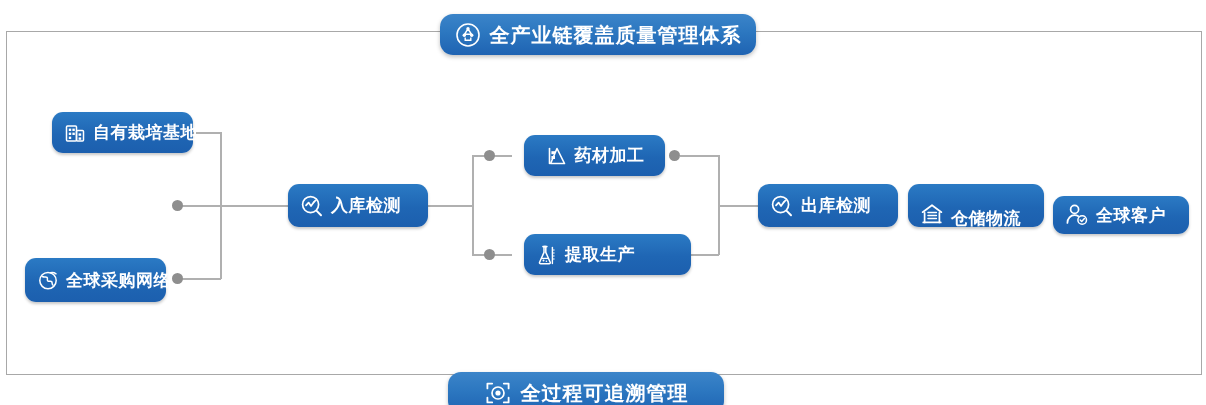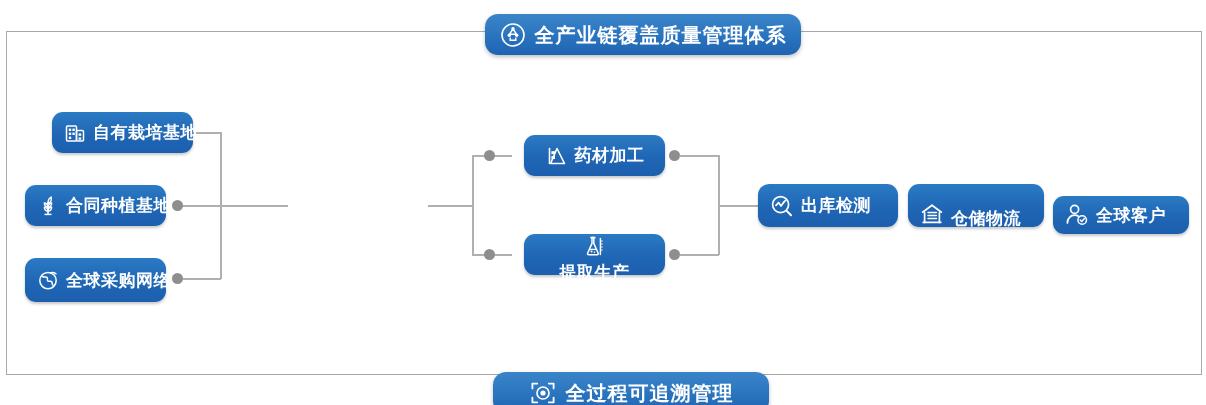--- a/index.html
+++ b/index.html
@@ -83,21 +83,20 @@
     position: absolute;
     display: flex;
     align-items: center;
     justify-content: center;
     gap: 9px;
     box-sizing: border-box;
     border-radius: 13px;
     background: linear-gradient(180deg, #3b84c9 0%, #2c77c0 45%, #1f63b2 100%);
     box-shadow: 0 2px 4px rgba(0,0,0,0.25);
     color: #ffffff;
-    margin-left: 45px;
   }
   .banner .label {
     font-size: 20px;
     font-weight: bold;
     letter-spacing: 1px;
     color: #ffffff;
     line-height: 1;
   }
   .banner .ic { display: inline-flex; align-items: center; }
   .banner .ic svg { display: block; }
@@ -156,60 +155,57 @@
         <rect x="5.8" y="11.6" width="2.4" height="2.4" fill="#ffffff"></rect>
         <rect x="9.4" y="11.6" width="2.4" height="2.4" fill="#ffffff"></rect>
         <rect x="5.8" y="15.6" width="2.4" height="2.4" fill="#ffffff"></rect>
         <rect x="15.6" y="12.4" width="2.6" height="2.4" fill="#ffffff"></rect>
         <rect x="15.6" y="16.4" width="2.6" height="2.4" fill="#ffffff"></rect>
       </svg>
     </span>
     <span class="label">自有栽培基地</span>
   </div>
 
-  <div class="node" style="left:25px; top:185px; width:141px; height:41px;">
-    <span class="ic">
-      <svg width="24" height="24" viewBox="0 0 24 24">
-        <path d="M12 20 L12 8" stroke="#ffffff" stroke-width="1.5" fill="none"></path>
-        <path d="M12 9.5 C12 5.5 13.6 3.8 15.2 3.2 C15.6 6 14.4 8.8 12 9.5 Z" fill="none" stroke="#ffffff" stroke-width="1.4"></path>
-        <path d="M12 13 C12 10.8 10.4 9.3 8.4 9 C8.2 11.3 9.6 12.9 12 13 Z" fill="none" stroke="#ffffff" stroke-width="1.4"></path>
-        <path d="M12 13 C12 10.8 13.6 9.3 15.6 9 C15.8 11.3 14.4 12.9 12 13 Z" fill="none" stroke="#ffffff" stroke-width="1.4"></path>
-        <path d="M12 17.2 C12 15 10.4 13.6 8.4 13.3 C8.2 15.6 9.6 17.1 12 17.2 Z" fill="none" stroke="#ffffff" stroke-width="1.4"></path>
-        <path d="M12 17.2 C12 15 13.6 13.6 15.6 13.3 C15.8 15.6 14.4 17.1 12 17.2 Z" fill="none" stroke="#ffffff" stroke-width="1.4"></path>
-        <path d="M8.5 20.4 L15.5 20.4" stroke="#ffffff" stroke-width="1.5"></path>
-      </svg>
-    </span>
-    <span class="label">合同种植基地</span>
-  </div>
 
   <div class="node" style="left:25px; top:258px; width:141px; height:44px;">
     <span class="ic">
       <svg width="24" height="24" viewBox="0 0 24 24">
         <circle cx="12" cy="12.6" r="8.2" fill="none" stroke="#ffffff" stroke-width="1.5"></circle>
         <path d="M6.5 8.5 C8.5 9.8 9.5 8.2 11 9.4 C12.2 10.4 10.6 12 11.8 13 C13 14 14.5 12.6 15.6 13.6 C16.6 14.5 15.6 16.4 17 17.2" fill="none" stroke="#ffffff" stroke-width="1.5" stroke-linecap="round"></path>
         <path d="M14.5 4.8 C16.5 4.4 18.6 4.8 20 5.8" fill="none" stroke="#ffffff" stroke-width="1.5" stroke-linecap="round"></path>
       </svg>
     </span>
     <span class="label">全球采购网络</span>
   </div>
 
+  <div class="node" style="left:288px; top:184px; width:140px; height:43px;">
+    <span class="ic">
+      <svg width="26" height="26" viewBox="0 0 26 26">
+        <circle cx="11.6" cy="11.6" r="8" fill="none" stroke="#ffffff" stroke-width="1.7"></circle>
+        <path d="M17.4 17.6 L22 22.2" stroke="#ffffff" stroke-width="2" stroke-linecap="round"></path>
+        <path d="M7 12.4 L9.6 9.6 L12 13 L14.6 9.4" fill="none" stroke="#ffffff" stroke-width="1.7" stroke-linecap="round" stroke-linejoin="round"></path>
+        <path d="M14.6 9.4 L16.6 7.4" stroke="#ffffff" stroke-width="1.7" stroke-linecap="round"></path>
+      </svg>
+    </span>
+    <span class="label">入库检测</span>
+  </div>
 
   <div class="node" style="left:524px; top:135px; width:141px; height:41px;justify-content:center;">
     <span class="ic">
       <svg width="24" height="24" viewBox="0 0 24 24">
         <path d="M4.5 4.5 L4.5 19.5" stroke="#ffffff" stroke-width="1.6" stroke-linecap="round"></path>
         <path d="M12 4.5 L19.5 19.5 L5.6 19.5 Z" fill="none" stroke="#ffffff" stroke-width="1.6" stroke-linejoin="round"></path>
         <rect x="6.4" y="7.2" width="3.6" height="3" fill="#ffffff"></rect>
         <rect x="6.4" y="12" width="3.6" height="3" fill="#ffffff"></rect>
       </svg>
     </span>
     <span class="label">药材加工</span>
   </div>
 
-  <div class="node" style="left:524px; top:234px; width:141px; height:41px;flex-direction:column;">
+  <div class="node" style="left:524px; top:234px; width:167px; height:41px;">
     <span class="ic">
       <svg width="24" height="24" viewBox="0 0 24 24">
         <path d="M9 3.6 L9 9.4 L4.6 19.2 C4.2 20.1 4.8 20.8 5.7 20.8 L14.1 20.8 C15 20.8 15.5 20.1 15.2 19.2 L10.8 9.4 L10.8 3.6 Z" fill="none" stroke="#ffffff" stroke-width="1.5" stroke-linejoin="round"></path>
         <path d="M7.9 3.6 L11.9 3.6" stroke="#ffffff" stroke-width="1.6" stroke-linecap="round"></path>
         <path d="M6.6 15.4 L13.2 15.4" stroke="#ffffff" stroke-width="1.3"></path>
         <circle cx="8.5" cy="17.6" r="1" fill="#ffffff"></circle>
         <circle cx="11.4" cy="18.3" r="0.8" fill="#ffffff"></circle>
         <path d="M17.4 4.4 L17.4 20.6" stroke="#ffffff" stroke-width="1.4" stroke-linecap="round"></path>
         <path d="M17.4 7 L19.6 7 M17.4 10 L19.6 10 M17.4 13 L19.6 13 M17.4 16 L19.6 16" stroke="#ffffff" stroke-width="1.1"></path>
       </svg>

